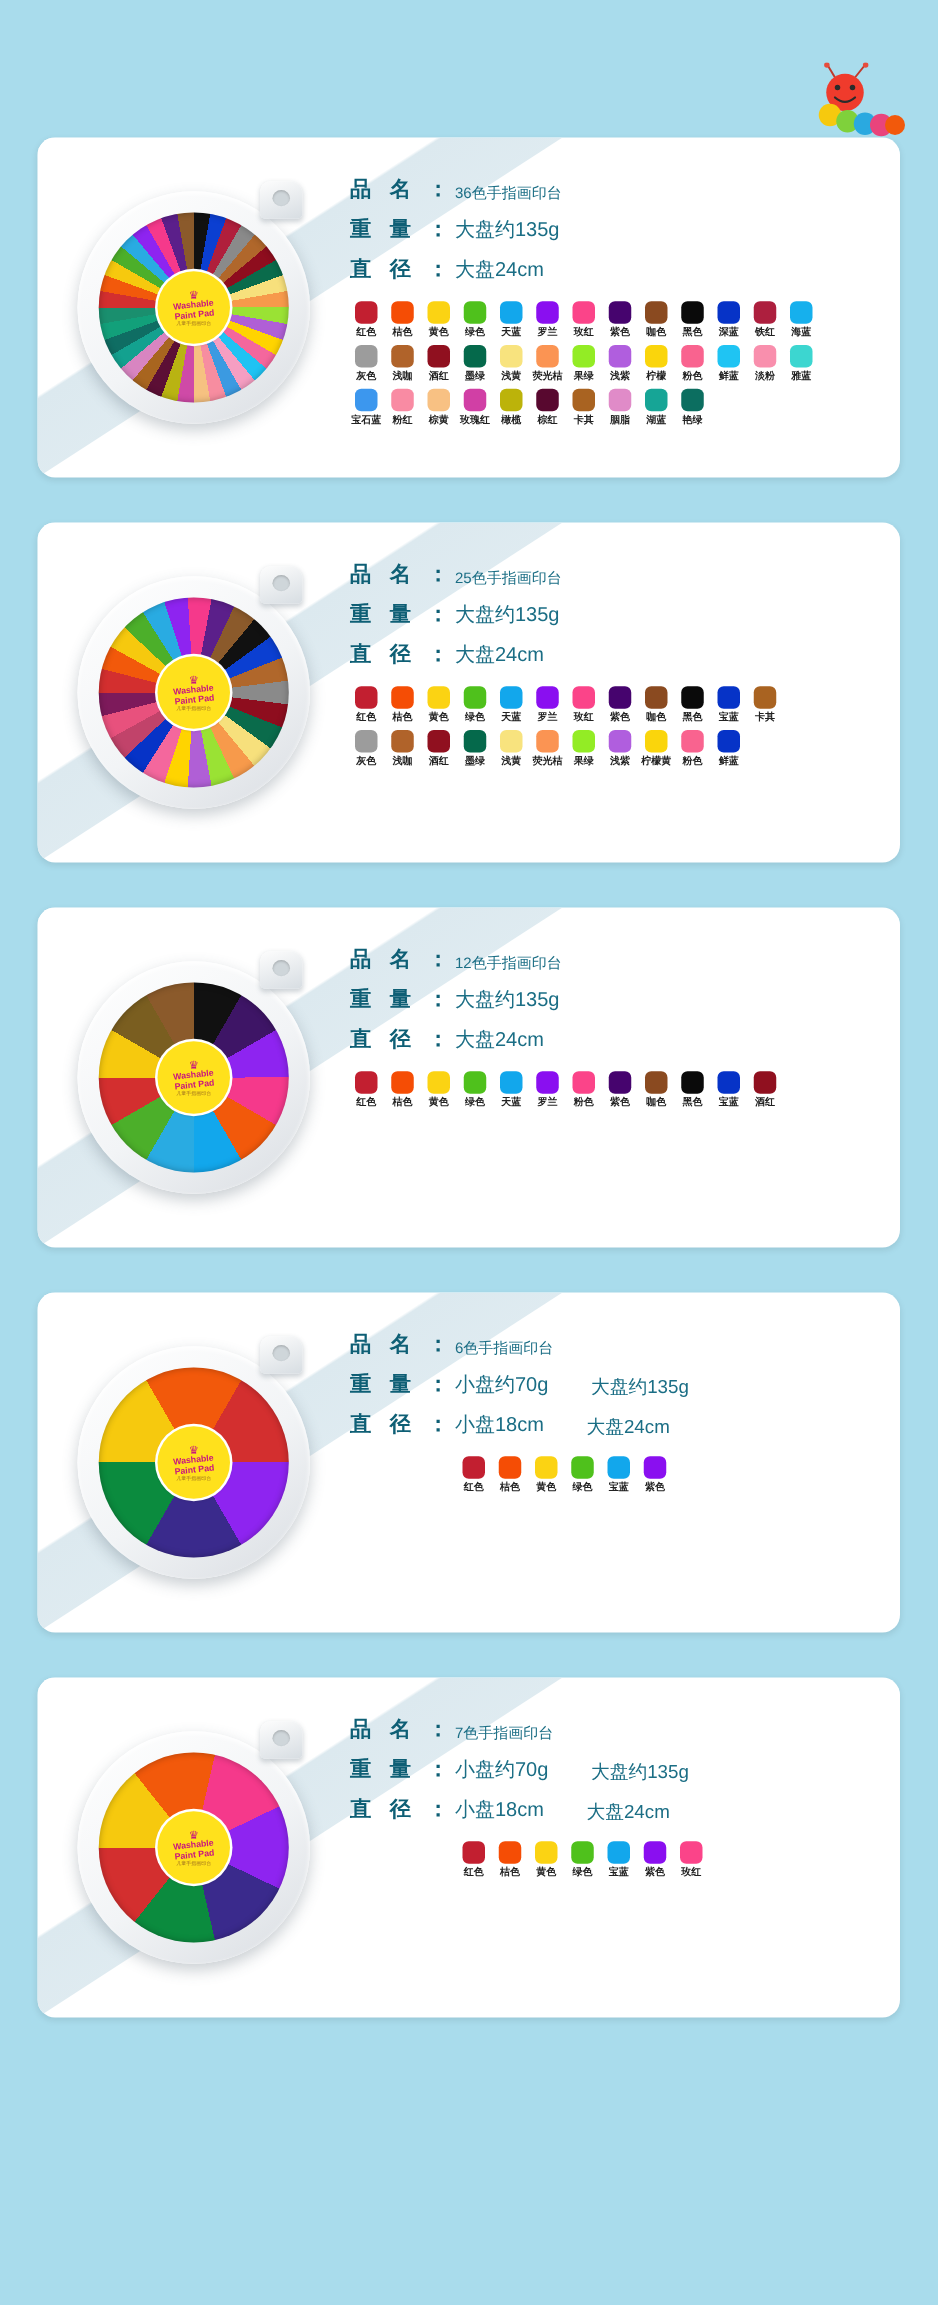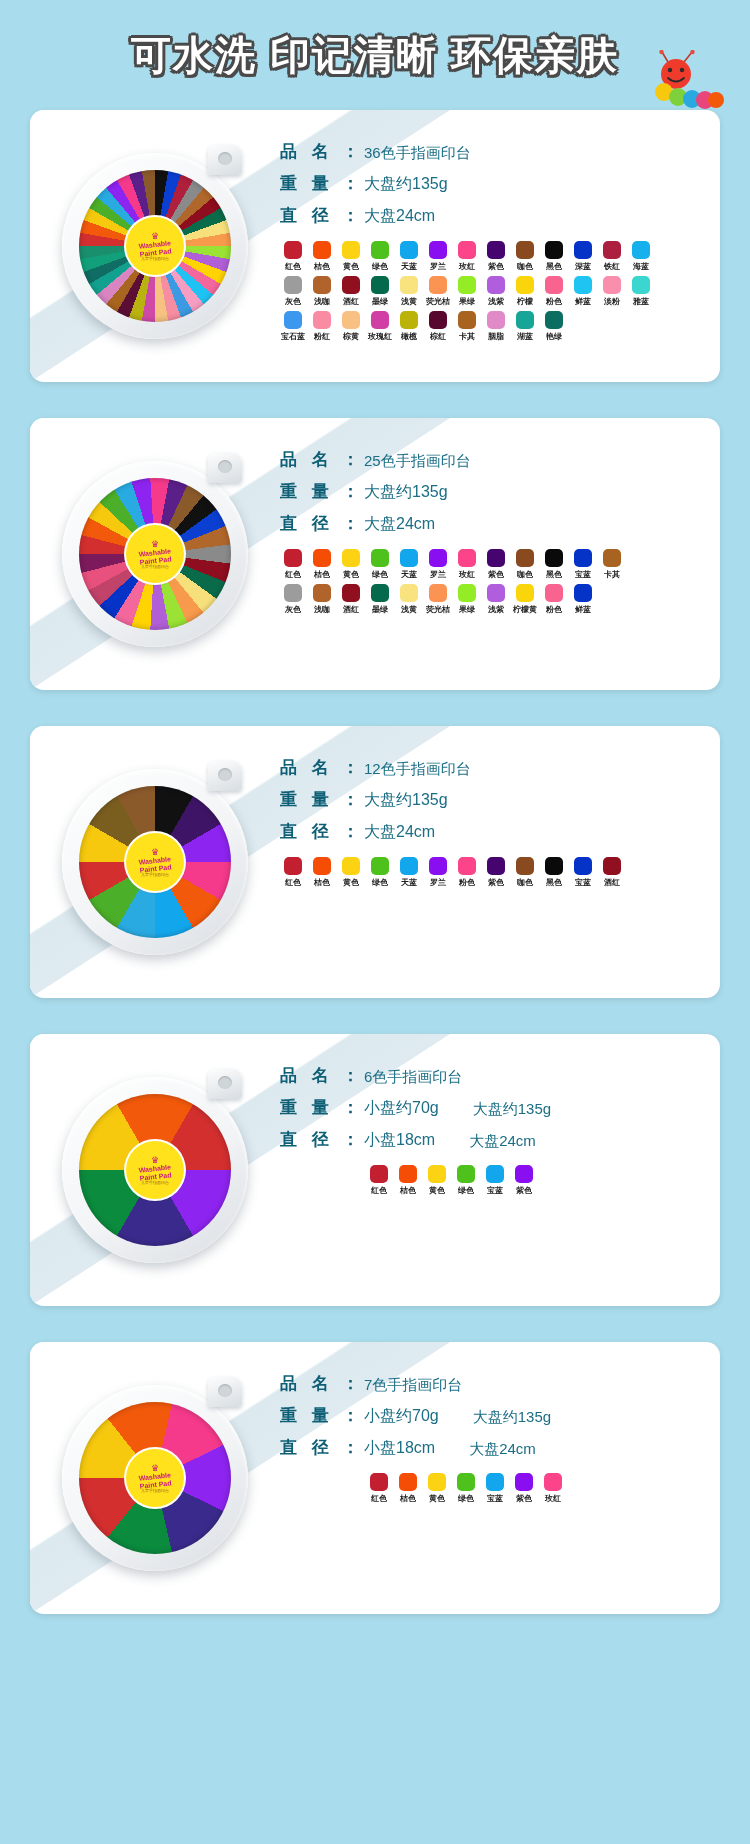--- a/index.html
+++ b/index.html
@@ -165,21 +165,21 @@
     letter-spacing:5px;
     min-width:62px;
   }
   .spec-colon{
     font-size:17px;
     font-weight:bold;
     color:#0e5f75;
     margin-right:5px;
   }
   .spec-value{
-    font-size:15px;
+    font-size:12px;
     color:#1b6e85;
   }
   .spec-value.big{font-size:16px;font-weight:500;}
   .spec-value2{
     font-size:15px;
     color:#1b6e85;
     margin-left:34px;
   }
 
   
@@ -210,21 +210,20 @@
     line-height:9px;
     white-space:nowrap;
   }
 </style>
 </head>
 <body>
 
 <div id="page">
 
   <div class="header">
-    <div class="header-title">可水洗 印记清晰 环保亲肤</div>
     <svg class="caterpillar" viewBox="0 0 86 62">
       <path d="M30 12 L24 2" stroke="#c0392b" stroke-width="1.6" fill="none"></path>
       <path d="M46 12 L54 2" stroke="#c0392b" stroke-width="1.6" fill="none"></path>
       <circle cx="23.5" cy="2" r="2.2" fill="#e74c3c"></circle>
       <circle cx="54.5" cy="2" r="2.2" fill="#e74c3c"></circle>
       <circle cx="38" cy="24" r="15" fill="#ef3b2c"></circle>
       <circle cx="32" cy="20" r="2.2" fill="#2b2b2b"></circle>
       <circle cx="44" cy="20" r="2.2" fill="#2b2b2b"></circle>
       <path d="M30 28 q8 7 16 0" stroke="#2b2b2b" stroke-width="1.8" fill="none" stroke-linecap="round"></path>
       <circle cx="26" cy="42" r="9" fill="#f6c90e"></circle>

